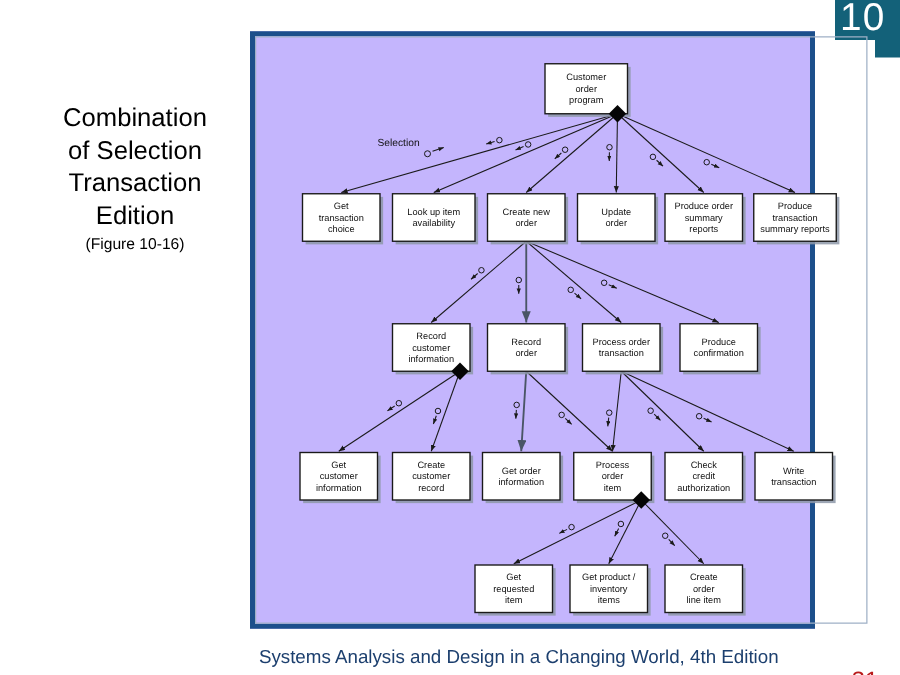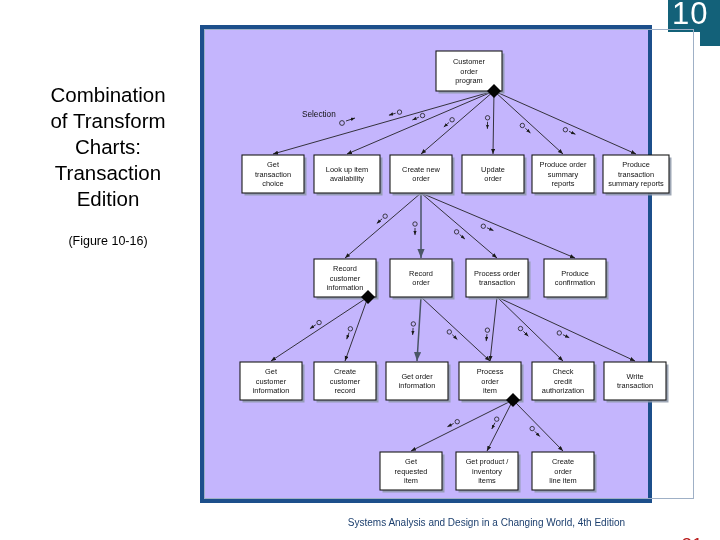--- a/index.html
+++ b/index.html
@@ -31,41 +31,41 @@
 
   
   #title-block{
     position:absolute; left:16px; top:82px; width:184px;
     text-align:center; color:#000000;
   }
   #title-block .main{
     font-size:20.5px; line-height:26px; font-weight:400;
   }
   #title-block .figref{
-    font-size:12.5px; margin-top:22px;
+    font-size:12.5px; margin-top:2px;
   }
 
   
   #diagram-frame{
     position:absolute; left:200px; top:25px; width:452px; height:478px;
     background:#c4b5fd;
     border:4px solid #1c4f8b;
     box-sizing:border-box;
   }
   #diagram-inner{
     position:absolute; left:0; top:0; width:490px; height:470px;
     border:1px solid #9fb0c6;
     box-sizing:border-box;
   }
   #diagram-svg{position:absolute;left:0;top:0;}
 
   
   #footer-text{
     position:absolute; left:205px; top:517px; width:420px;
-    font-size:10px; color:#1c3f6e; text-align:right;
+    font-size:15px; color:#1c3f6e; text-align:center;
   }
   #footer-page{
     position:absolute; left:672px; top:534px; width:40px;
     font-size:19px; color:#b91c1c; text-align:center;
   }
 
   .node-label{
     font-family:"Liberation Sans", sans-serif;
     font-size:7.4px; fill:#111111;
   }
@@ -84,22 +84,21 @@
 <body>
 
 <div id="white-notch"></div>
 <div id="teal-band"></div>
 <div id="teal-block"></div>
 <div id="slide-number-top">10</div>
 
 <div id="title-block">
   <div class="main">
     <div>Combination</div>
-    <div>of Transform</div>
-    <div>Charts:</div>
+    <div>of Selection</div>
     <div>Transaction</div>
     <div>Edition</div>
   </div>
   <div class="figref">(Figure 10-16)</div>
 </div>
 
 <div id="diagram-frame">
   <div id="diagram-inner"></div>
   <svg id="diagram-svg" width="490" height="470" viewBox="0 0 490 470">
     <defs>

